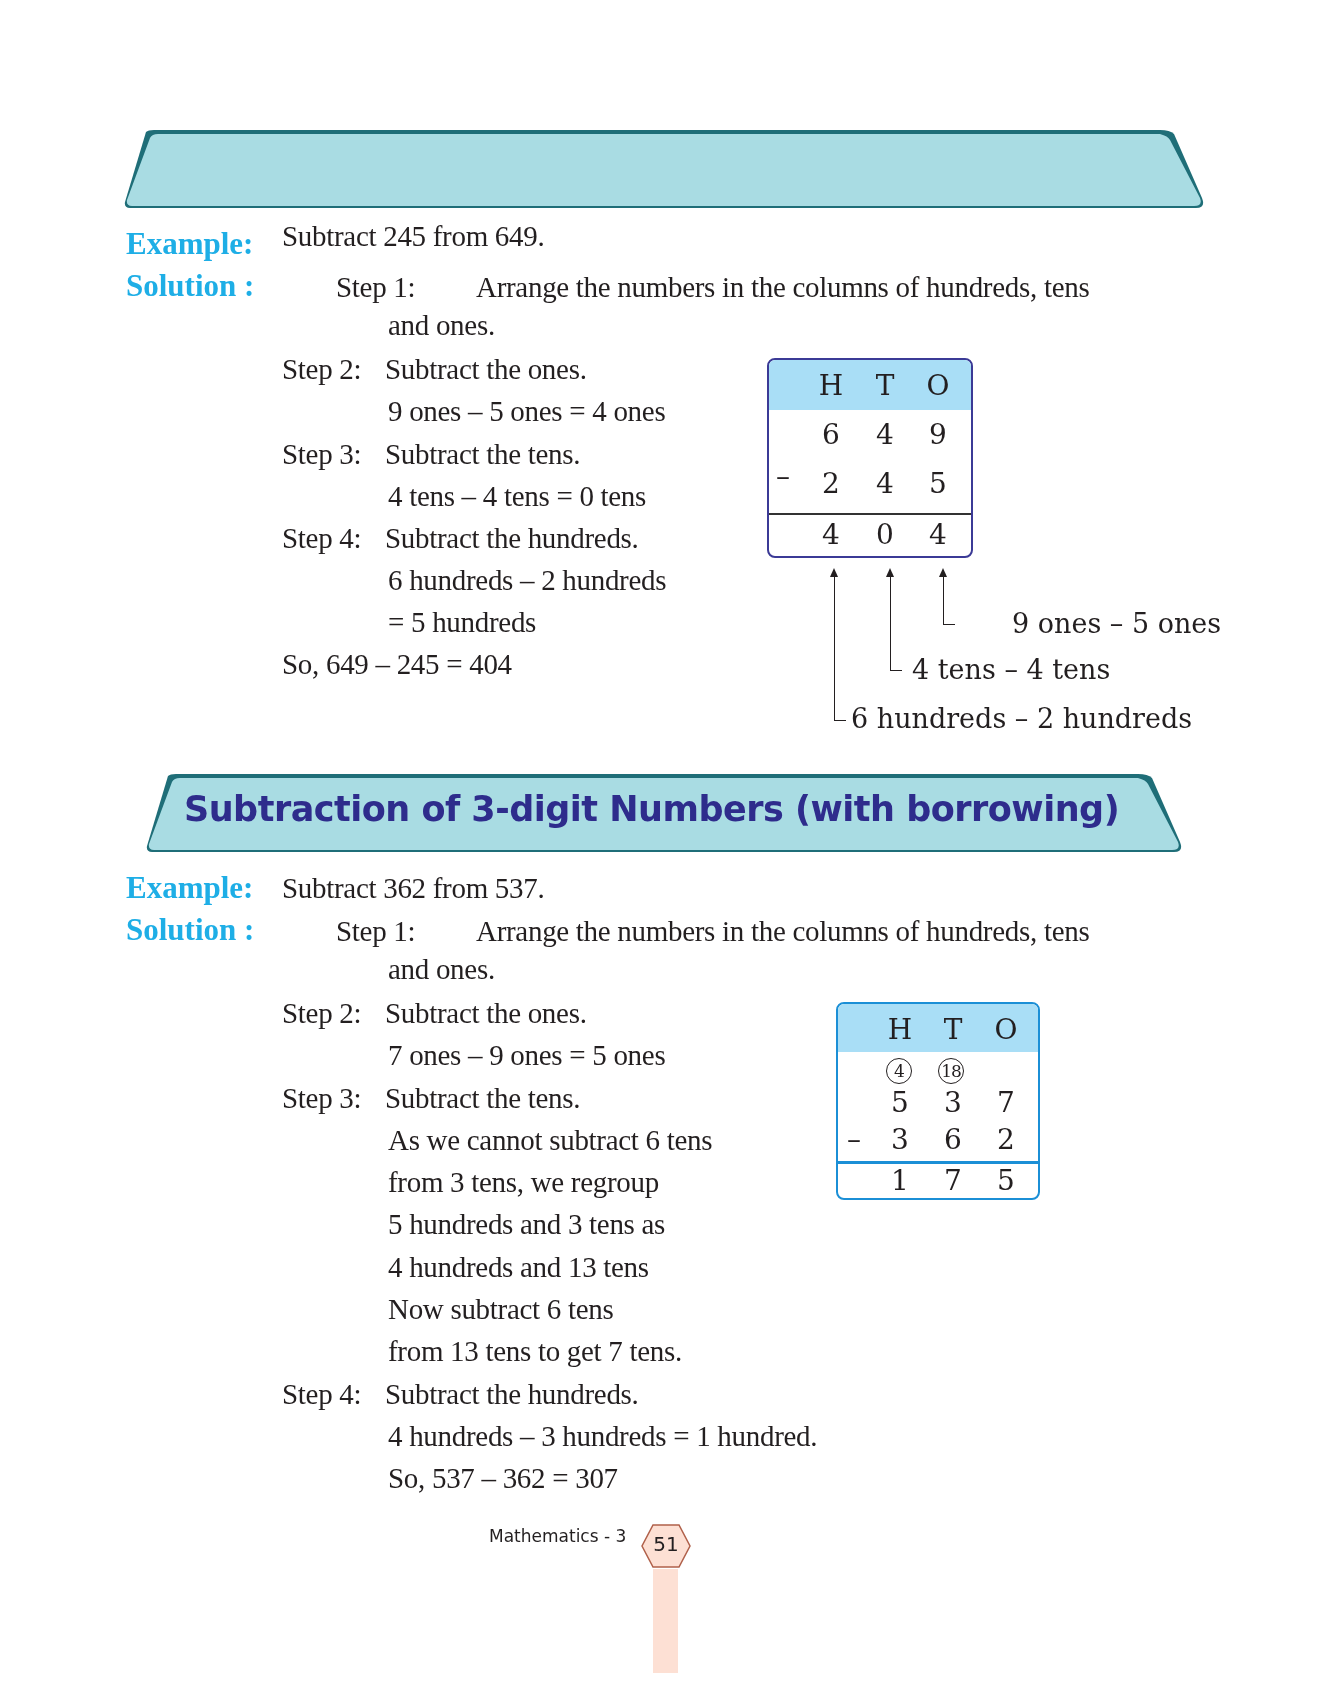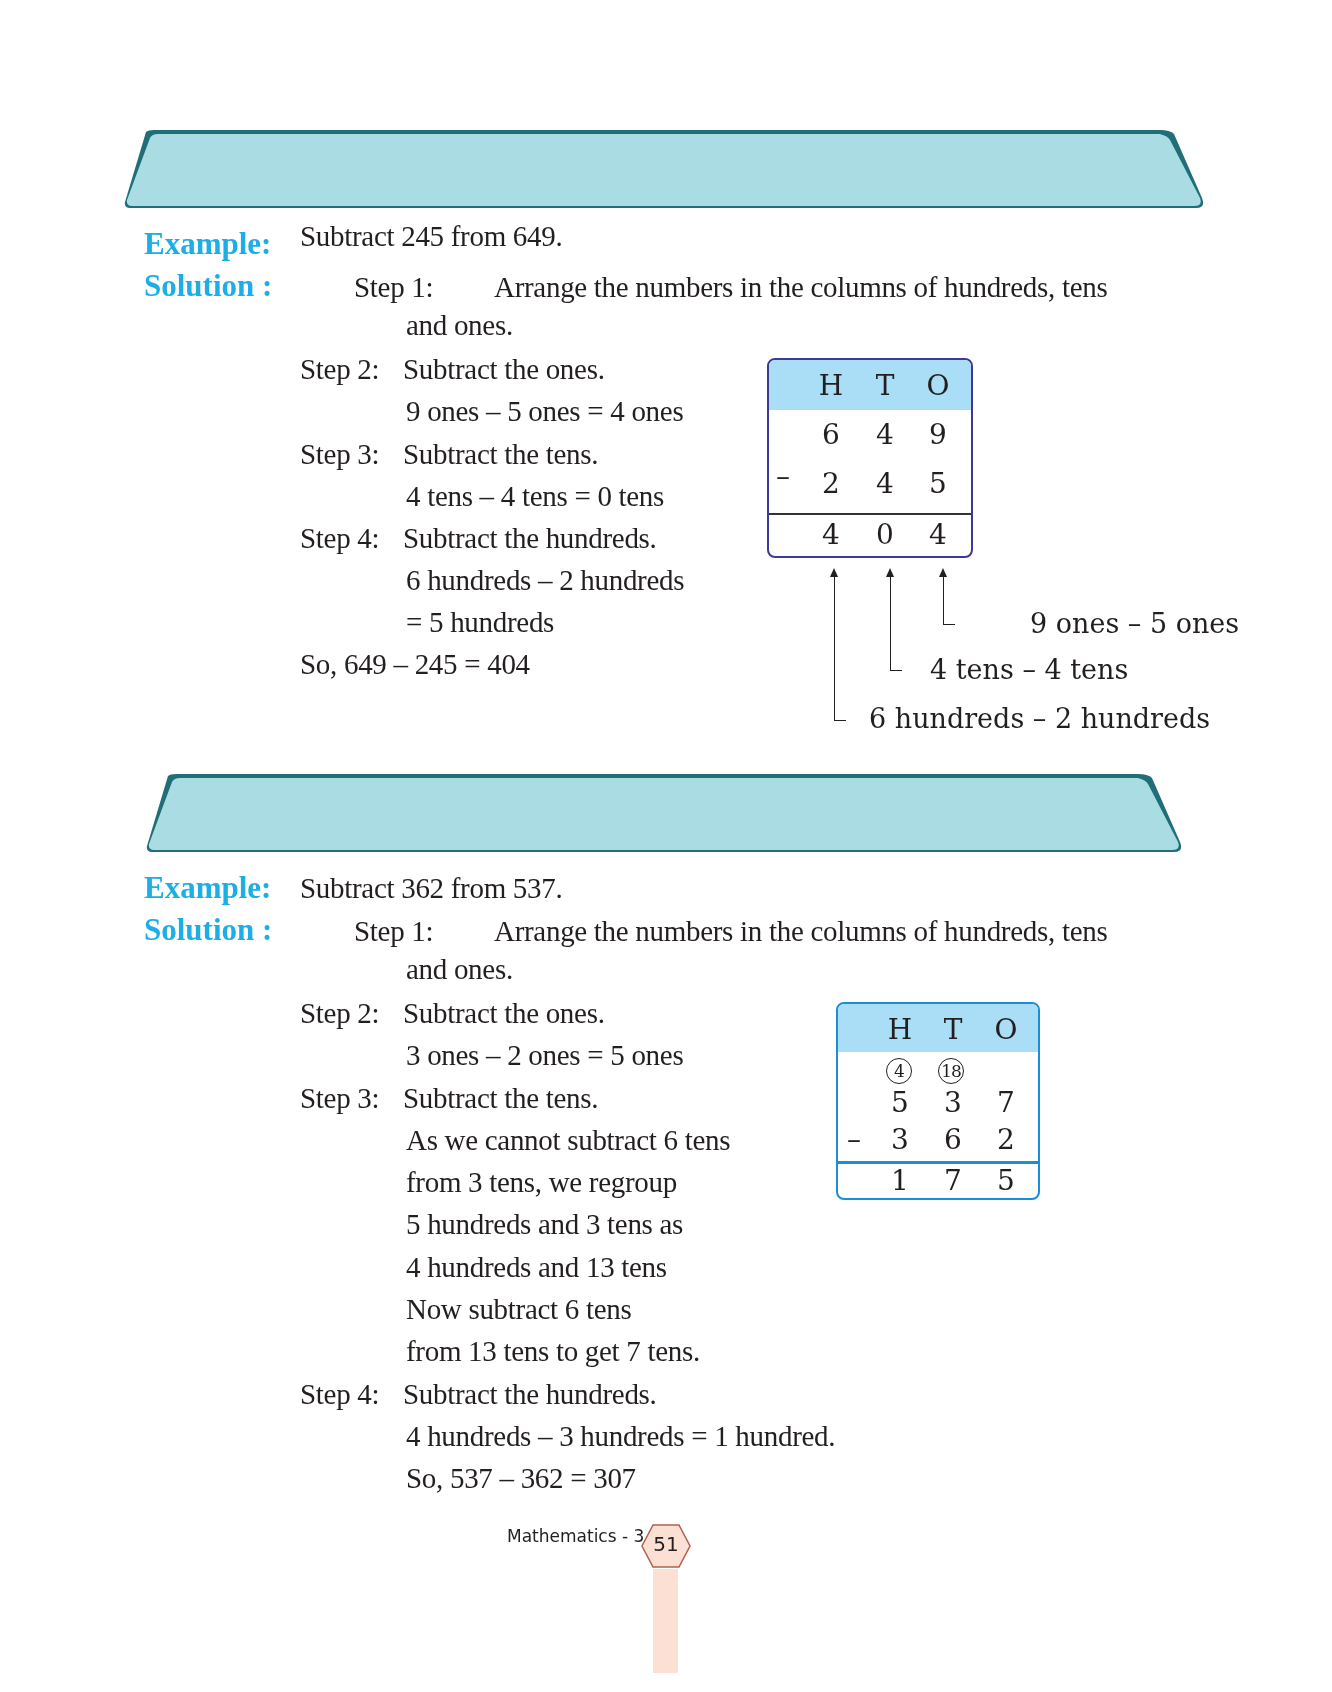--- a/index.html
+++ b/index.html
@@ -1,18 +1,18 @@
 <!DOCTYPE html>
 <html><head>
 <meta charset="utf-8">
 <style>
   html, body { margin:0; padding:0; }
   body { width:1332px; height:1692px; background:#ffffff; position:relative; overflow:hidden;
          font-family:"DejaVu Serif", serif; color:#231f20; }
-  .abs { position:absolute; white-space:nowrap;margin-left:18px; }
+  .abs { position:absolute; white-space:nowrap; }
   .banner { position:absolute; }
   .banner svg { position:absolute; left:0; top:0; }
   .banner-title { position:absolute; font-family:"DejaVu Sans", sans-serif; font-weight:bold;
                   color:#2e2c8c; font-size:35px; letter-spacing:-0.5px; white-space:nowrap; }
   .label { font-family:"Liberation Serif", serif; font-weight:bold; color:#1eaee6; font-size:31px; }
   .txt { font-family:"Liberation Serif", serif; font-size:29px; color:#231f20; letter-spacing:-0.3px; }
   .hto { position:absolute; border-radius:8px; background:#fff; overflow:hidden; }
   .hto .head { position:absolute; left:0; right:0; top:0; background:#a9def6; }
   .cell { position:absolute; font-family:"DejaVu Serif", serif; font-size:28px; color:#231f20;
           text-align:center; width:40px; }
@@ -98,33 +98,34 @@
 </div>
 <div class="abs ann" style="left:1012px; top:608px;">9 ones – 5 ones</div>
 <div class="abs ann" style="left:912px; top:654px;">4 tens – 4 tens</div>
 <div class="abs ann" style="left:851px; top:703px;">6 hundreds – 2 hundreds</div>
 
 <div class="banner" style="left:142px; top:772px; width:1045px; height:84px;">
   <svg width="1045" height="84" viewBox="0 0 1045 84">
     <path d="M26 4 Q28 2 34 2 L996 2 Q1006 2 1010 6 L1038 70 Q1042 80 1032 80 L10 80 Q4 80 5 74 Z" fill="#1f6e78"></path>
     <path d="M30 10 Q32 6 38 6 L996 6 Q1004 8 1006 12 L1036 70 Q1039 78 1030 78 L12 78 Q6 78 7 72 Z" fill="#a9dce3"></path>
   </svg>
+  <div class="banner-title" style="left:42px; top:17px;">Subtraction of 3-digit Numbers (with borrowing)</div>
 </div>
 
 <div class="abs label" style="left:126px; top:870px;">Example:</div>
 <div class="abs txt" style="left:282px; top:872px;">Subtract 362 from 537.</div>
 
 <div class="abs label" style="left:126px; top:912px;">Solution :</div>
 <div class="abs txt" style="left:336px; top:915px;">Step 1:</div>
 <div class="abs txt" style="left:476px; top:915px;">Arrange the numbers in the columns of hundreds, tens</div>
 <div class="abs txt" style="left:388px; top:953px;">and ones.</div>
 
 <div class="abs txt" style="left:282px; top:997px;">Step 2:</div>
 <div class="abs txt" style="left:385px; top:997px;">Subtract the ones.</div>
-<div class="abs txt" style="left:388px; top:1039px;">3 ones – 2 ones = 5 ones</div>
+<div class="abs txt" style="left:388px; top:1039px;">7 ones – 9 ones = 5 ones</div>
 
 <div class="abs txt" style="left:282px; top:1082px;">Step 3:</div>
 <div class="abs txt" style="left:385px; top:1082px;">Subtract the tens.</div>
 <div class="abs txt" style="left:388px; top:1124px;">As we cannot subtract 6 tens</div>
 <div class="abs txt" style="left:388px; top:1166px;">from 3 tens, we regroup</div>
 <div class="abs txt" style="left:388px; top:1208px;">5 hundreds and 3 tens as</div>
 <div class="abs txt" style="left:388px; top:1251px;">4 hundreds  and 13 tens</div>
 <div class="abs txt" style="left:388px; top:1293px;">Now subtract 6 tens</div>
 <div class="abs txt" style="left:388px; top:1335px;">from 13 tens to get 7 tens.</div>
 

